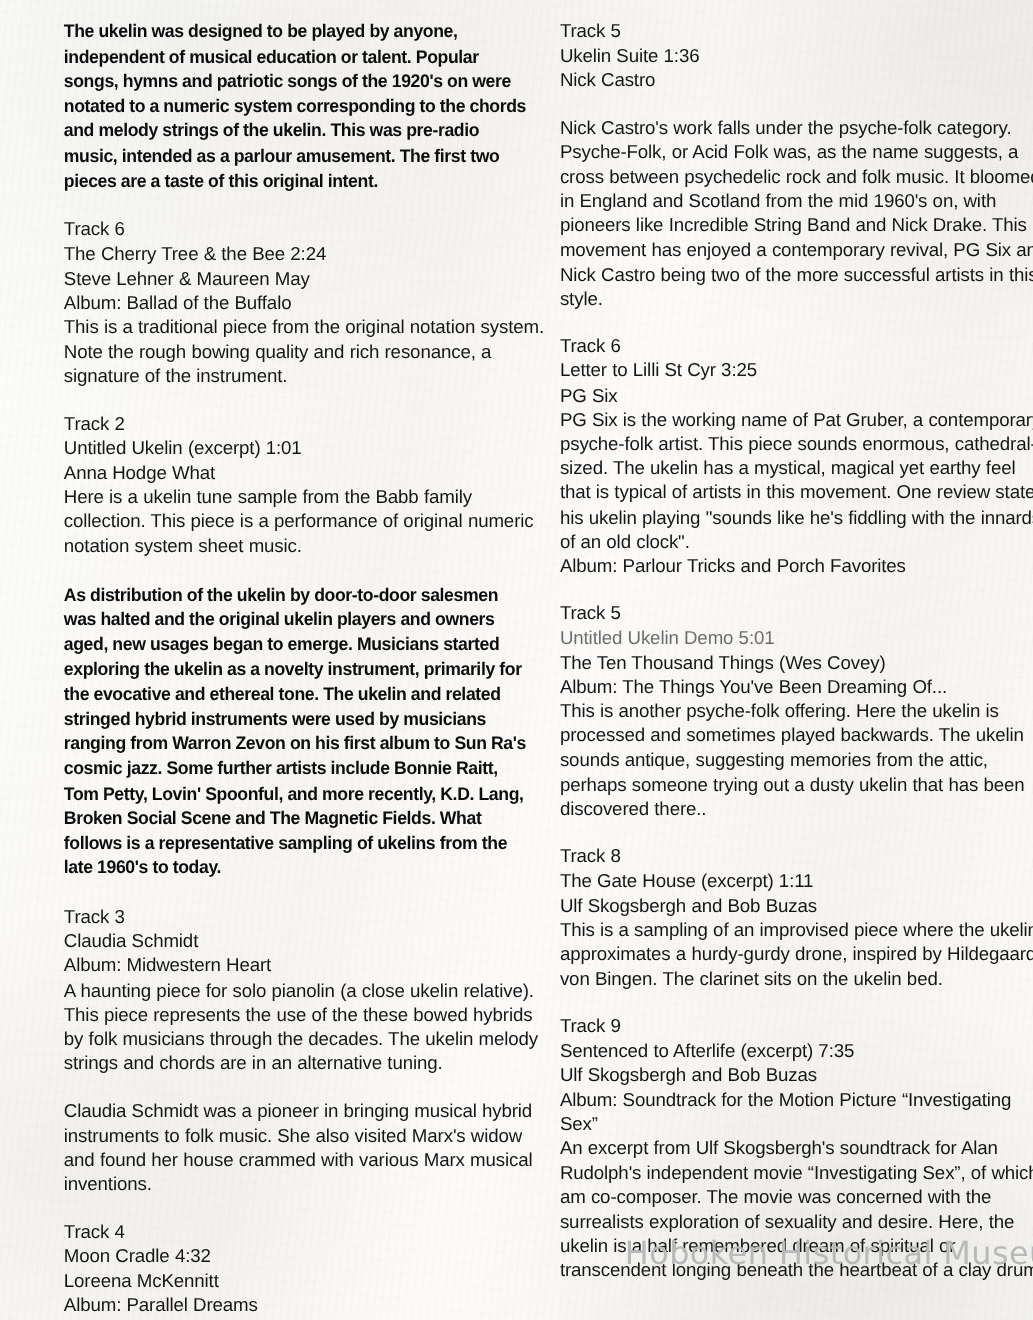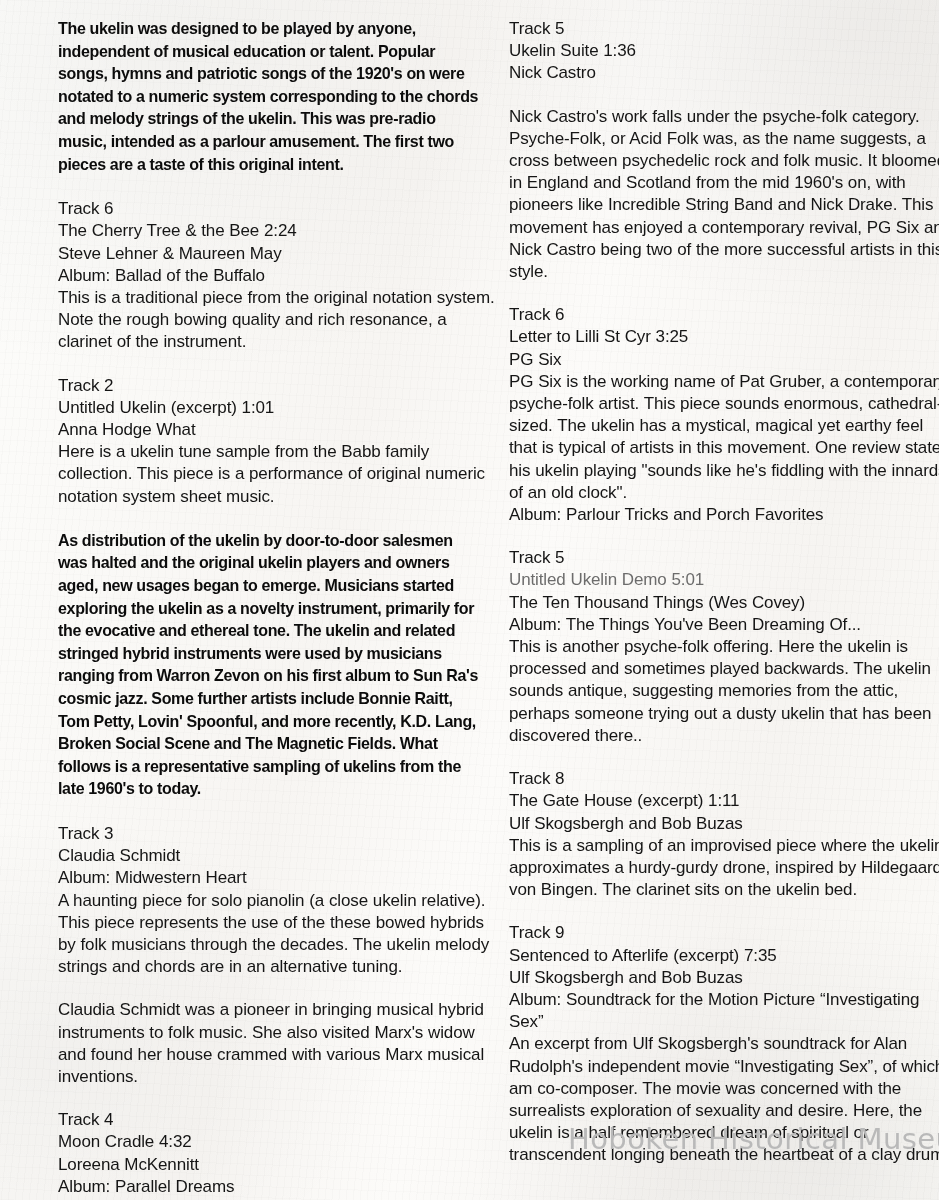--- a/index.html
+++ b/index.html
@@ -121,21 +121,21 @@
 
       <p class="intro">The ukelin was designed to be played by anyone, independent of musical education or talent. Popular songs, hymns and patriotic songs of the 1920's on were notated to a numeric system corresponding to the chords and melody strings of the ukelin. This was pre-radio music, intended as a parlour amusement. The first two pieces are a taste of this original intent.</p>
 
       <div class="spacer-lg"></div>
 
       <div class="track-block">
         <p>Track 6</p>
         <p>The Cherry Tree &amp; the Bee  2:24</p>
         <p>Steve Lehner &amp; Maureen May</p>
         <p>Album: Ballad of the Buffalo</p>
-        <p>This is a traditional piece from the original notation system. Note the rough bowing quality and rich resonance, a clarinet of the instrument.</p>
+        <p>This is a traditional piece from the original notation system. Note the rough bowing quality and rich resonance, a signature of the instrument.</p>
       </div>
 
       <div class="spacer-md"></div>
 
       <div class="track-block">
         <p>Track 2</p>
         <p>Untitled Ukelin (excerpt) 1:01</p>
         <p>Anna Hodge What</p>
         <p>Here is a ukelin tune sample from the Babb family collection. This piece is a performance of original numeric notation system sheet music.</p>
       </div>

